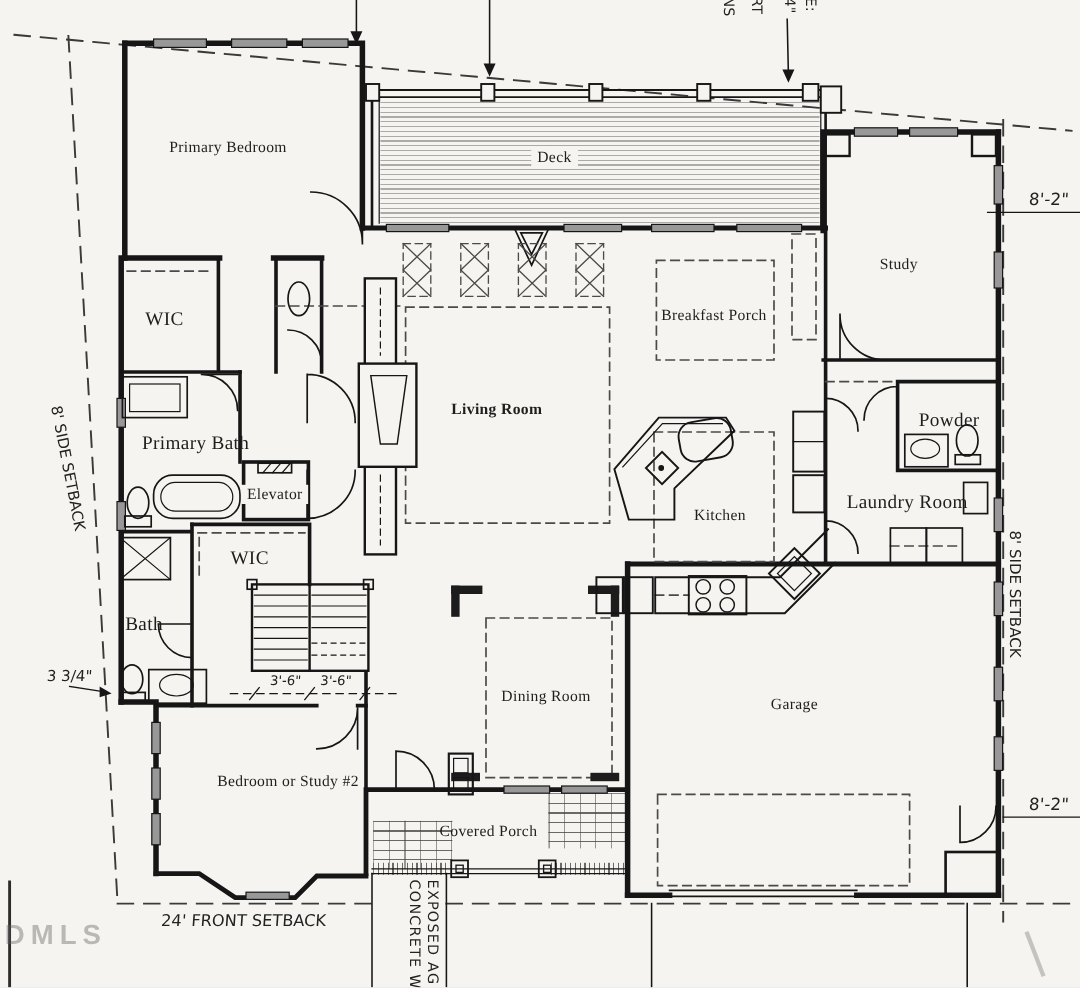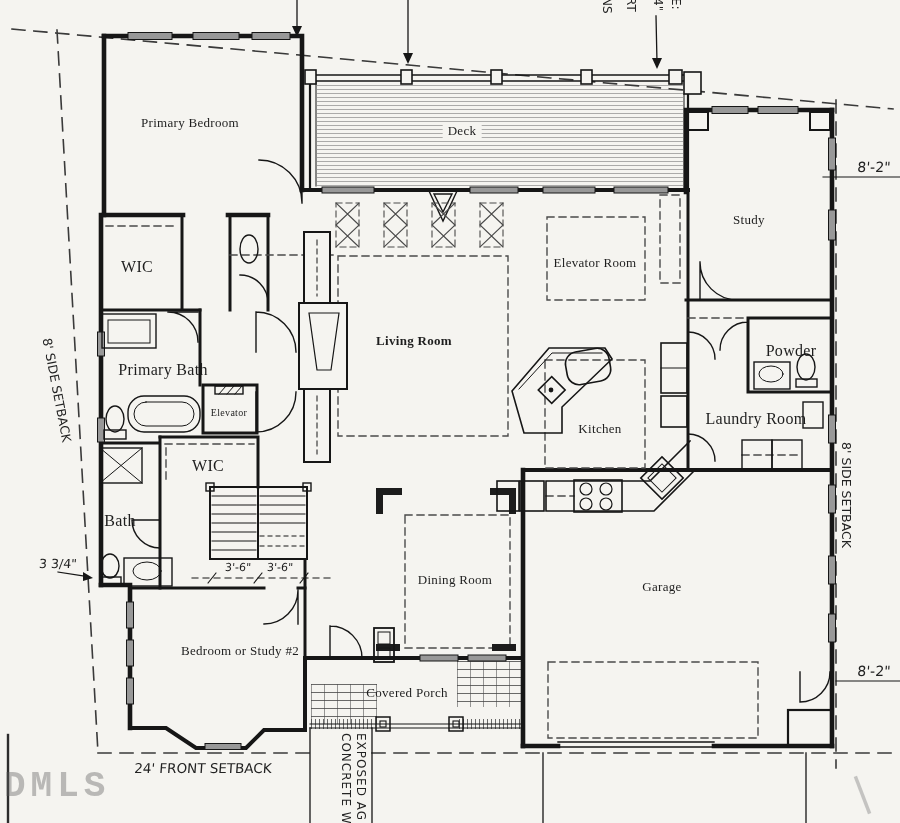--- a/index.html
+++ b/index.html
@@ -8,34 +8,34 @@
   svg.lines{position:absolute;left:0;top:0;z-index:3;}
   .hatch{position:absolute;z-index:1;}
   .deckboards{background:repeating-linear-gradient(to bottom, rgba(110,110,110,.55) 0 1px, transparent 1px 4px);}
   .brick{background:
      repeating-linear-gradient(to bottom, rgba(70,70,70,.8) 0 1px, transparent 1px 8px),
      repeating-linear-gradient(to right, rgba(110,110,110,.7) 0 1px, transparent 1px 13px);}
   .tickstrip{background:repeating-linear-gradient(to right, rgba(70,70,70,.8) 0 1px, transparent 1px 4px);}
   .lbl{position:absolute;z-index:5;transform:translate(-50%,-50%);white-space:nowrap;
        font-family:"Liberation Serif",serif;font-size:13px;color:#1e1e1e;letter-spacing:.3px;}
   .lbl.small{font-size:16px;}
-  .lbl.tiny{font-size:10px;}
+  .lbl.tiny{font-size:13px;}
   .lbl.bg{background:#f5f4f0;padding:0 5px;}
   .hand{position:absolute;z-index:5;white-space:nowrap;font-family:"DejaVu Sans",sans-serif;
         color:#222;font-size:13px;transform:translate(-50%,-50%) skewX(-4deg);}
   .hand.rotL{transform:translate(-50%,-50%) rotate(79deg);}
   .hand.rotR{transform:translate(-50%,-50%) rotate(90deg);}
   .hand.sm{font-size:11px;}
   .walk-note{position:absolute;left:368px;top:733px;z-index:5;transform:rotate(90deg);
       transform-origin:top left;font-family:"DejaVu Sans",sans-serif;font-size:12px;
       line-height:15px;color:#222;letter-spacing:1px;white-space:nowrap;}
   .note-frag{position:absolute;z-index:5;transform:rotate(90deg);transform-origin:top left;
       font-family:"DejaVu Sans",sans-serif;font-size:12px;color:#222;white-space:nowrap;}
-  .watermark{position:absolute;left:4px;top:766px;z-index:6;font-family:Liberation Mono, monospace;
-      font-size:36px;font-weight:700;letter-spacing:5px;color:rgba(95,95,95,.40);}
+  .watermark{position:absolute;left:4px;top:766px;z-index:6;font-family:Liberation Sans, sans-serif;
+      font-size:23px;font-weight:700;letter-spacing:5px;color:rgba(95,95,95,.40);}
 </style>
 </head>
 <body>
 
 <div id="stage">
 
   <div class="hatch deckboards" style="left:317px;top:85px;width:366px;height:101px;"></div>
   <div class="hatch brick" style="left:311px;top:684px;width:66px;height:40px;"></div>
   <div class="hatch brick" style="left:457px;top:661px;width:64px;height:46px;"></div>
   <div class="hatch tickstrip" style="left:311px;top:719px;width:62px;height:10px;"></div>
@@ -276,21 +276,21 @@
       <polygon points="408,64 403,53 413,53" fill="#161616" stroke="none"></polygon>
       <path d="M656,16 L657,62" stroke-width="1.3"></path>
       <polygon points="657,69 652,58 662,58" fill="#161616" stroke="none"></polygon>
     </g>
   </svg>
 
   <div class="lbl" style="left:190px;top:123px;">Primary Bedroom</div>
   <div class="lbl bg" style="left:462px;top:131px;z-index:4;">Deck</div>
   <div class="lbl" style="left:749px;top:207px;margin-top:13px;">Study</div>
   <div class="lbl small" style="left:137px;top:267px;">WIC</div>
-  <div class="lbl" style="left:595px;top:263px;">Elevator Room</div>
+  <div class="lbl" style="left:595px;top:263px;">Breakfast Porch</div>
   <div class="lbl" style="left:414px;top:341px;font-weight:bold;">Living Room</div>
   <div class="lbl small" style="left:145px;top:370px;margin-left:18px;">Primary Bath</div>
   <div class="lbl tiny bg" style="left:229px;top:412px;">Elevator</div>
   <div class="lbl small" style="left:791px;top:351px;">Powder</div>
   <div class="lbl" style="left:600px;top:429px;">Kitchen</div>
   <div class="lbl small" style="left:756px;top:419px;">Laundry Room</div>
   <div class="lbl small" style="left:208px;top:466px;">WIC</div>
   <div class="lbl small" style="left:120px;top:521px;">Bath</div>
   <div class="lbl" style="left:455px;top:580px;">Dining Room</div>
   <div class="lbl" style="left:662px;top:587px;">Garage</div>

